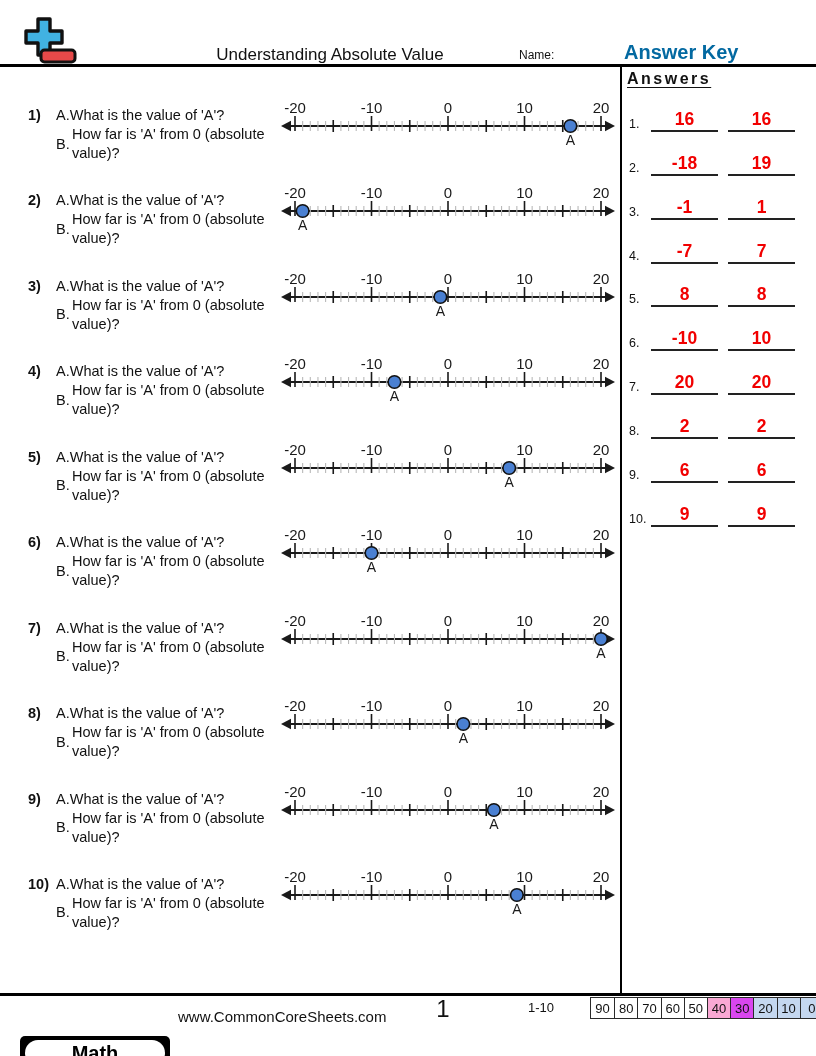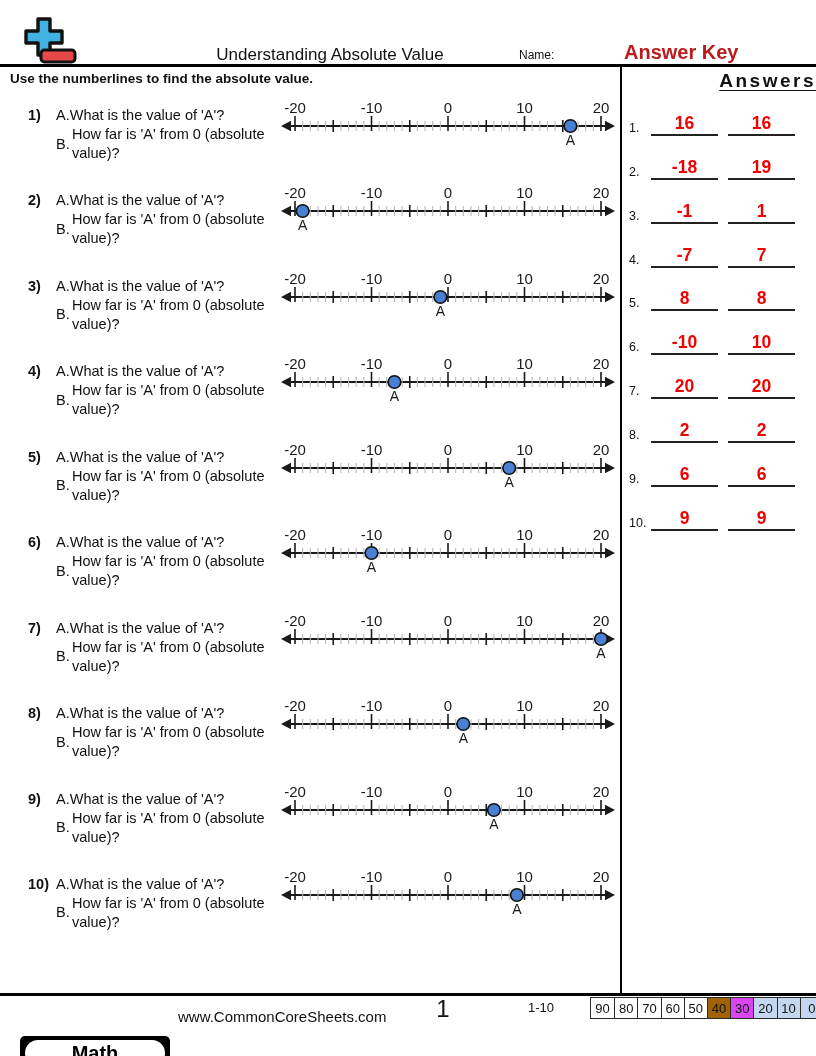--- a/index.html
+++ b/index.html
@@ -25,21 +25,21 @@
   .pnum { position:absolute; left:28px; top:1px; width:26px; font-size:14.5px; font-weight:bold; }
   .ptext { position:absolute; left:56px; top:0; width:226px; }
   .qa { display:flex; font-size:14.5px; line-height:19px; }
   .q-letter { flex:0 0 auto; }
   .qb { display:flex; align-items:center; font-size:14.5px; line-height:19px; }
   .qb .q-letter { width:16px; }
   .qb-text { width:215px; }
   .problem svg.numberline { position:absolute; left:281px; top:-6px; }
   
   .answers { position:absolute; left:627px; top:70px; width:189px; }
-  .ans-title { text-align:right; font-size:19px; font-weight:bold; letter-spacing:2.5px;
+  .ans-title { text-align:left; font-size:16px; font-weight:bold; letter-spacing:2.5px;
                text-decoration:underline; text-underline-offset:3px; }
   .ans-list { margin-top:0px; }
   .ans-row { height:43.9px; display:flex; align-items:flex-end; padding-left:2px; }
   .ans-num { width:22px; font-size:12.5px; padding-bottom:1px; }
   .ans-blank { width:67px; border-bottom:2px solid #222; text-align:center;
                font-size:17.5px; font-weight:bold; line-height:21px; }
   .ans-blank.second { margin-left:10px; }
   
   .bottom-rule { position:absolute; left:0; top:993px; width:816px; height:2.5px; background:#000; }
   .math-logo { position:absolute; left:20px; top:997px; width:150px; height:34px;
@@ -59,23 +59,22 @@
 <body>
 
 <div class="page">
 
   <svg class="logo-svg" width="60" height="50" viewBox="0 0 60 50">
     <path d="M18,3 H30 V15 H42 V27 H30 V39 H18 V27 H6 V15 H18 Z" fill="#41b2e2" stroke="#111" stroke-width="3.4" stroke-linejoin="round"></path>
     <rect x="21" y="34" width="34" height="12" rx="3.5" fill="#e64949" stroke="#111" stroke-width="3"></rect>
   </svg>
   <div class="title">Understanding Absolute Value</div>
   <div class="name-label">Name:</div>
-  <div class="answer-key" style="color: #b91c1c;">Answer Key</div>
+  <div class="answer-key" style="color: #0369a1;">Answer Key</div>
   <div class="top-rule"></div>
-  <div class="instruction">Use the numberlines to find the absolute value.</div>
 
   <div class="divider"></div>
 
   <div class="problems">
       <div class="problem">
         <div class="pnum">1)</div>
         <div class="ptext">
           <div class="qa">
             <span class="q-letter">A.</span>
             <span>What is the value of 'A'?</span>
@@ -797,20 +796,20 @@
   </div>
   <div class="website">www.CommonCoreSheets.com</div>
   <div class="page-num">1</div>
   <div class="grade-range">1-10</div>
   <div class="grade-table">
       <div class="grade-cell">90</div>
       <div class="grade-cell">80</div>
       <div class="grade-cell">70</div>
       <div class="grade-cell">60</div>
       <div class="grade-cell">50</div>
-      <div class="grade-cell" style="background: #a16207;">40</div>
+      <div class="grade-cell" style="background: #f9a8d4;">40</div>
       <div class="grade-cell" style="background: #d946ef;">30</div>
       <div class="grade-cell" style="background: rgb(196, 215, 239);">20</div>
       <div class="grade-cell" style="background: rgb(196, 215, 239);">10</div>
       <div class="grade-cell" style="background: rgb(196, 215, 239);">0</div>
     </div>
 
 </div>
 
 </body></html>

